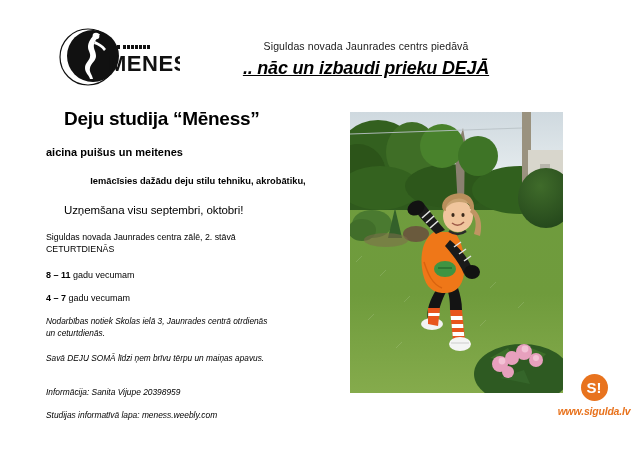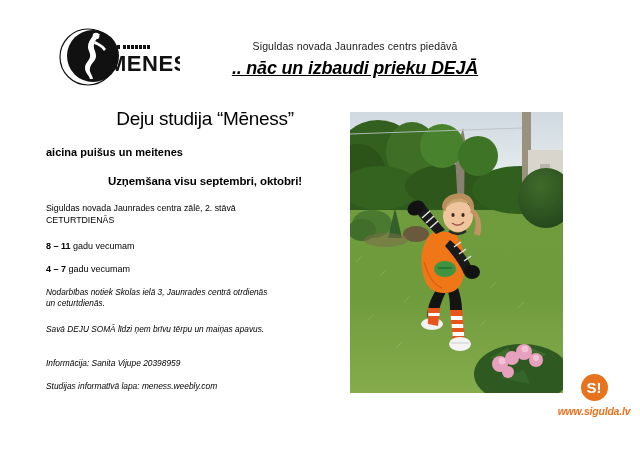--- a/index.html
+++ b/index.html
@@ -26,21 +26,21 @@
     position: absolute;
     left: 55px;
     top: 27px;
     width: 125px;
     height: 62px;
   }
   .logo-svg { display: block; }
 
   .header-text {
     position: absolute;
-    left: 190px;
+    left: 201px;
     top: 40px;
     width: 330px;
     text-align: center;
   }
   .header-line1 {
     font-size: 10.5px;
     letter-spacing: 0.1px;
     color: #1a1a1a;
     white-space: nowrap;
   }
@@ -57,44 +57,42 @@
 
   
   .left-col {
     position: absolute;
     left: 46px;
     top: 108px;
     width: 300px;
   }
   .title {
     font-size: 19px;
-    font-weight: normal;
+    font-weight: bold;
     letter-spacing: -0.3px;
     margin: 0 0 0 18px;
-    text-align: center;
   }
   .subtitle {
     font-size: 11px;
     margin: 16px 0 0 0;
     font-weight: bold;
   }
   .blurb {
     margin: 17px 0 0 28px;
     font-size: 9.3px;
     font-weight: bold;
     line-height: 1.45;
     text-align: center;
     width: 248px;
   }
   .enroll {
     margin: 16px 0 0 18px;
     font-size: 11.5px;
-    font-weight: bold;
+    font-weight: normal;
     letter-spacing: -0.1px;
-    text-align: center;
   }
   .venue {
     margin: 16px 0 0 0;
     font-size: 8.8px;
     line-height: 1.35;
   }
   .ages {
     margin: 14px 0 0 0;
   }
   .age-row {
@@ -205,20 +203,21 @@
     <div class="header-line2">.. nāc un izbaudi prieku DEJĀ</div>
   </div>
 
   <div class="left-col">
 
     <div class="title">Deju studija “Mēness”</div>
 
     <div class="subtitle">aicina puišus un meitenes</div>
 
     <div class="blurb">
+      <div>Iemācīsies dažādu deju stilu tehniku, akrobātiku,</div>
     </div>
 
     <div class="enroll">Uzņemšana visu septembri, oktobri!</div>
 
     <div class="venue">
       <div>Siguldas novada Jaunrades centra zālē, 2. stāvā</div>
       <div>CETURTDIENĀS</div>
     </div>
 
     <div class="ages">

